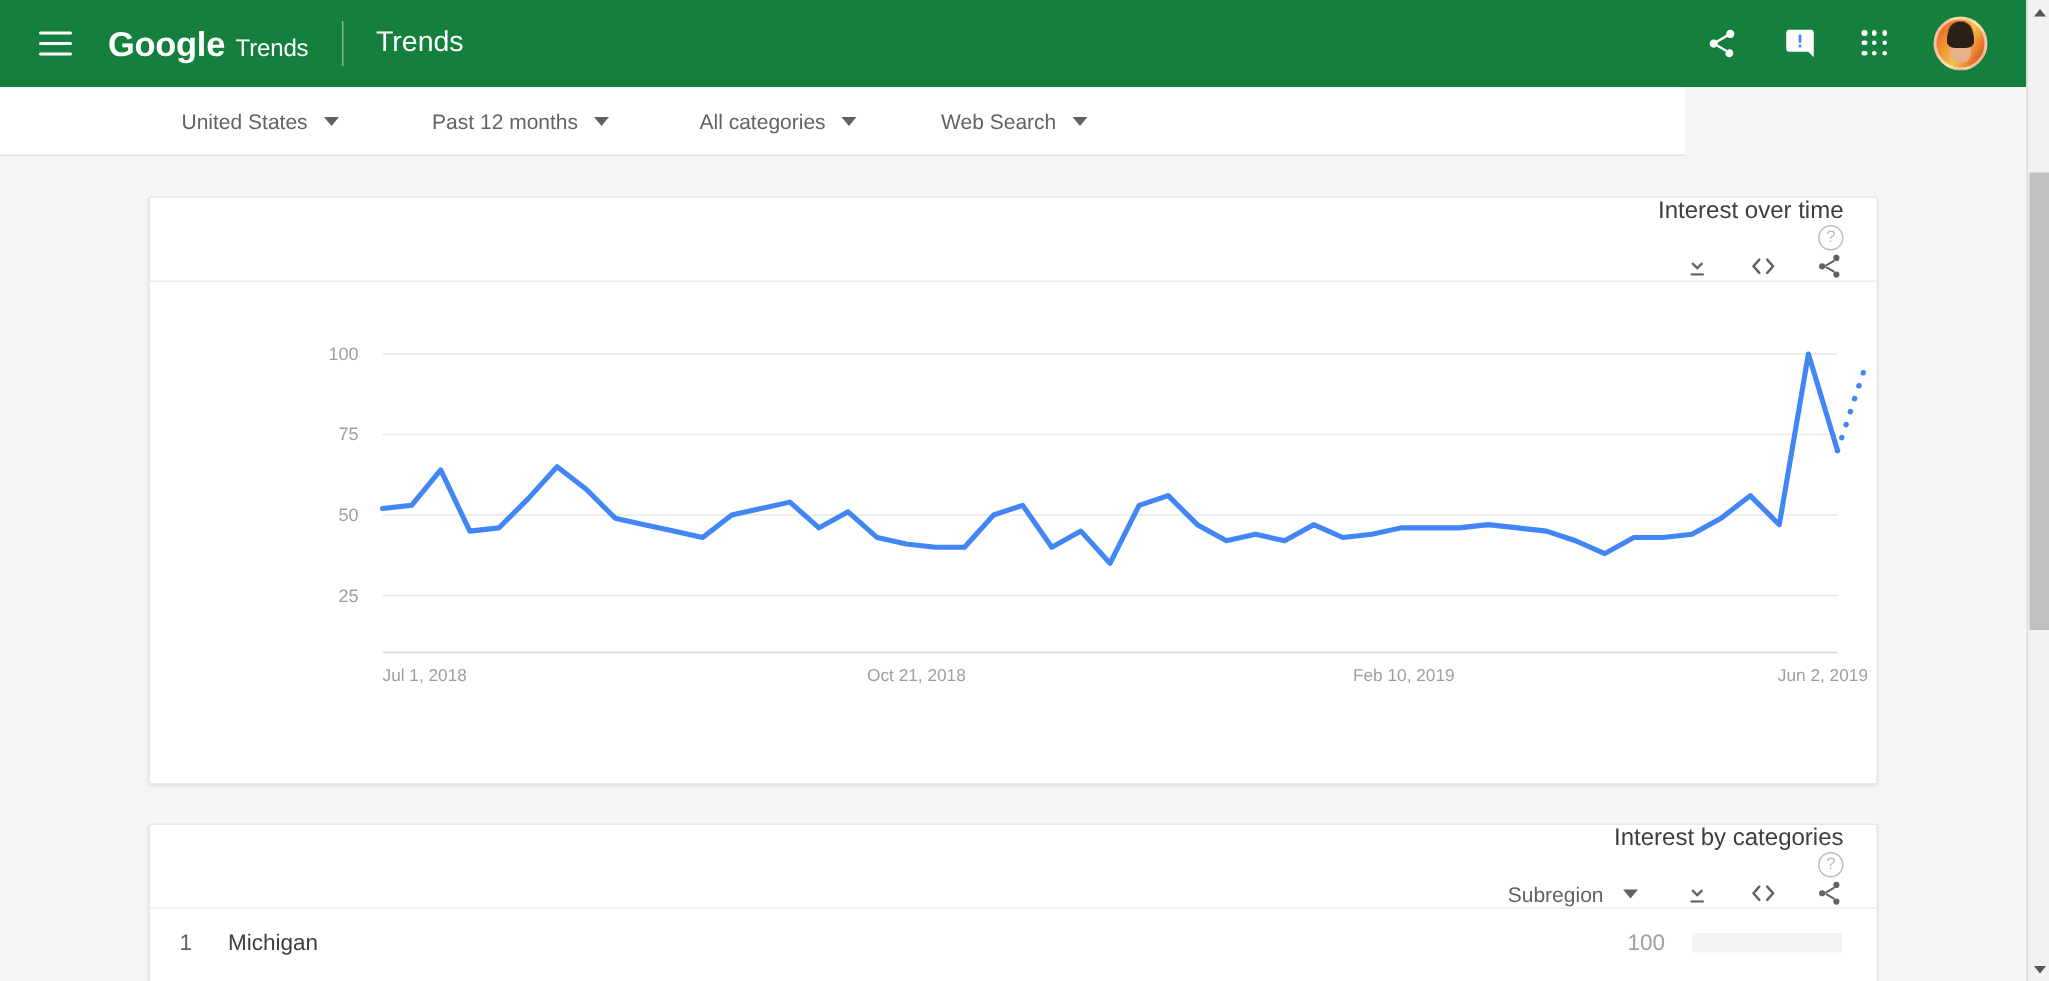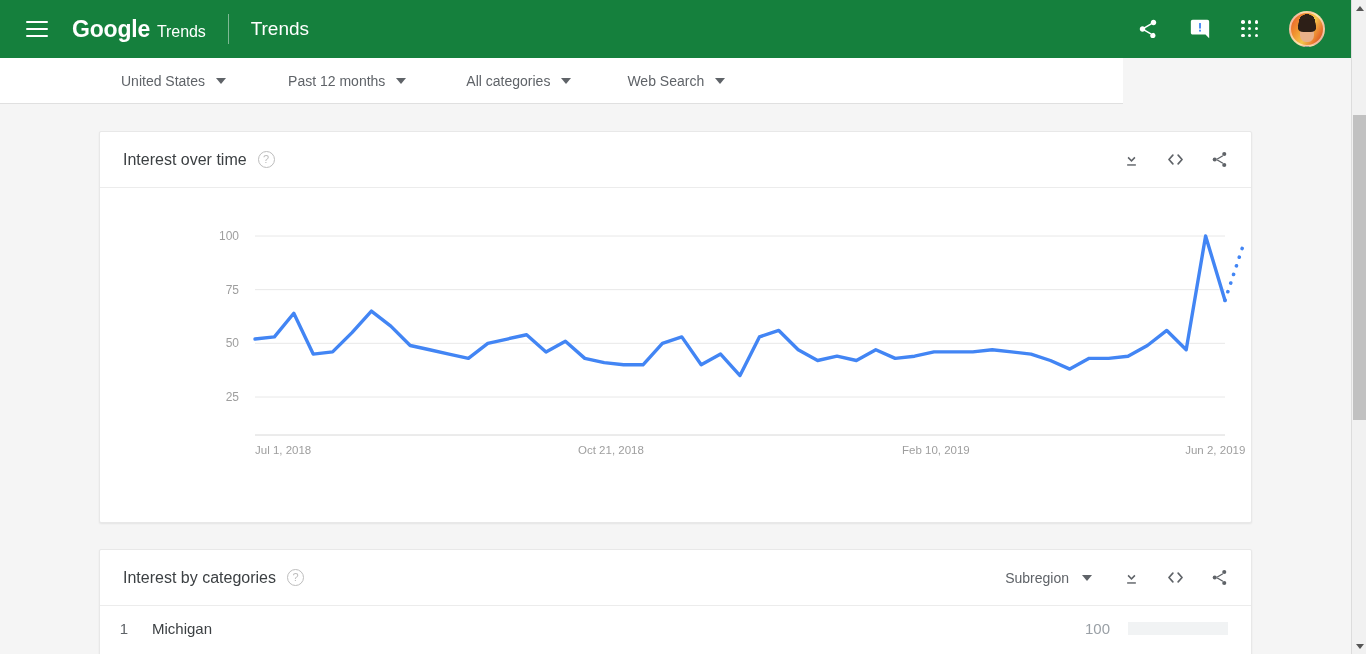--- a/index.html
+++ b/index.html
@@ -99,23 +99,24 @@
   .card {
     background: #fff;
     border: 1px solid #e8e8e8;
     border-radius: 2px;
     box-shadow: 0 1px 2px rgba(0,0,0,0.07);
     margin: 0 99px;
   }
 
   .card-head {
     height: 56px;
-    display: flex; align-items: center;
+    display: flex; align-items: flex-end;
     padding: 0 22px 0 23px;
     border-bottom: 1px solid #ececec;
+    flex-direction: column;
   }
   .card-title { font-size: 16px; color: #3c4043; }
 
   .help-icon {
     width: 17px; height: 17px; border-radius: 50%;
     border: 1.3px solid #bdbdbd; color: #bdbdbd;
     font-size: 11px; line-height: 15px; text-align: center;
     margin-left: 11px; cursor: pointer; user-select: none;
   }
 

